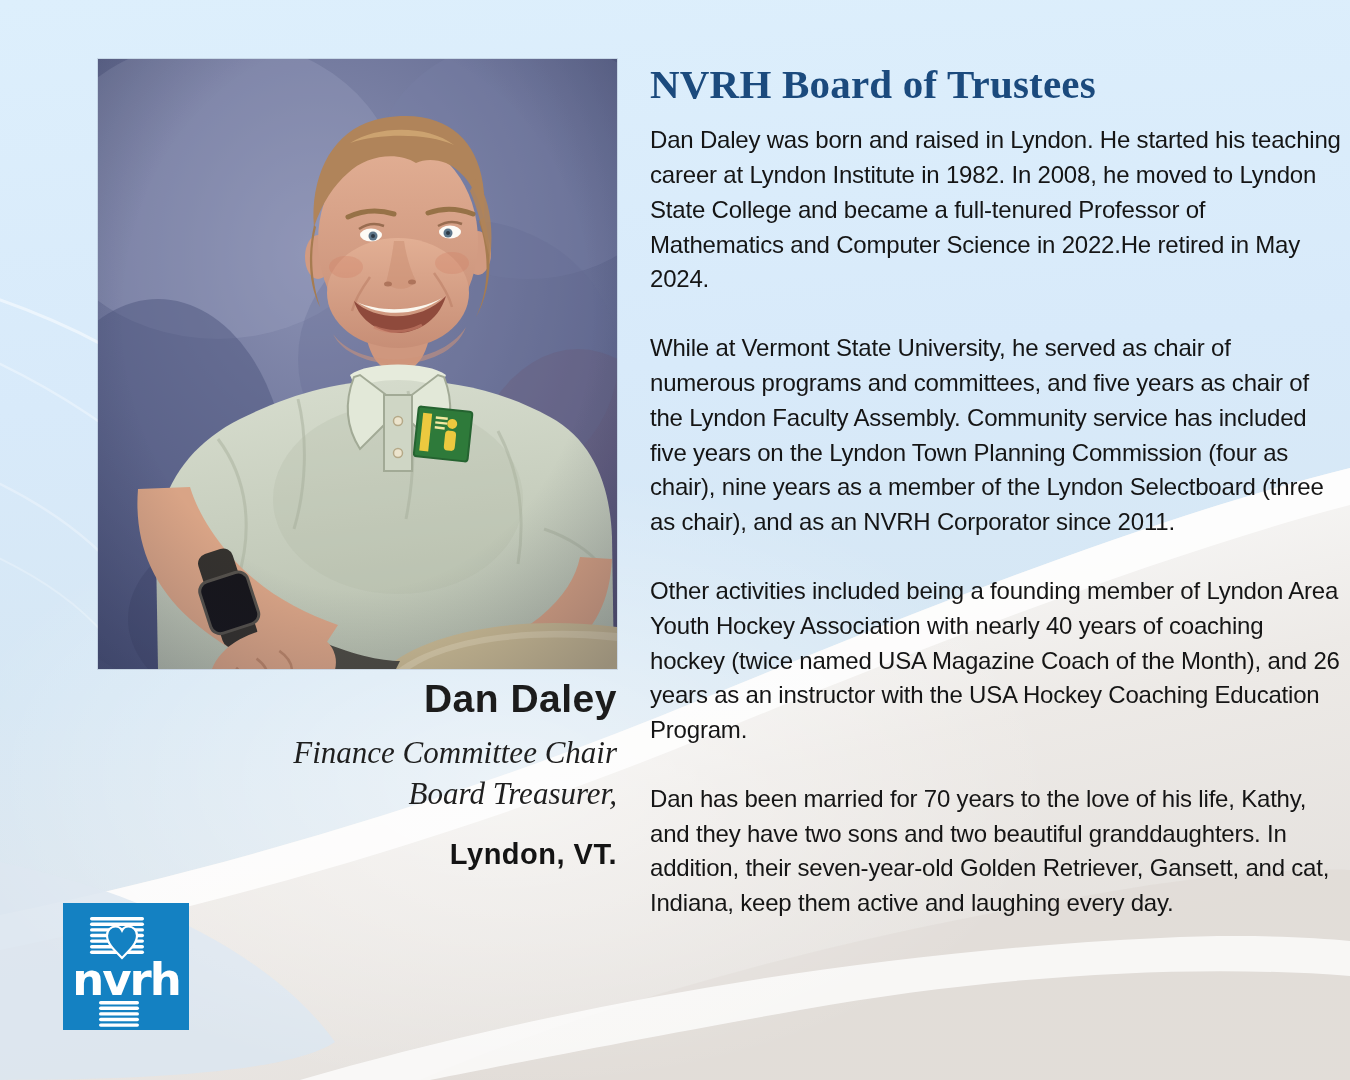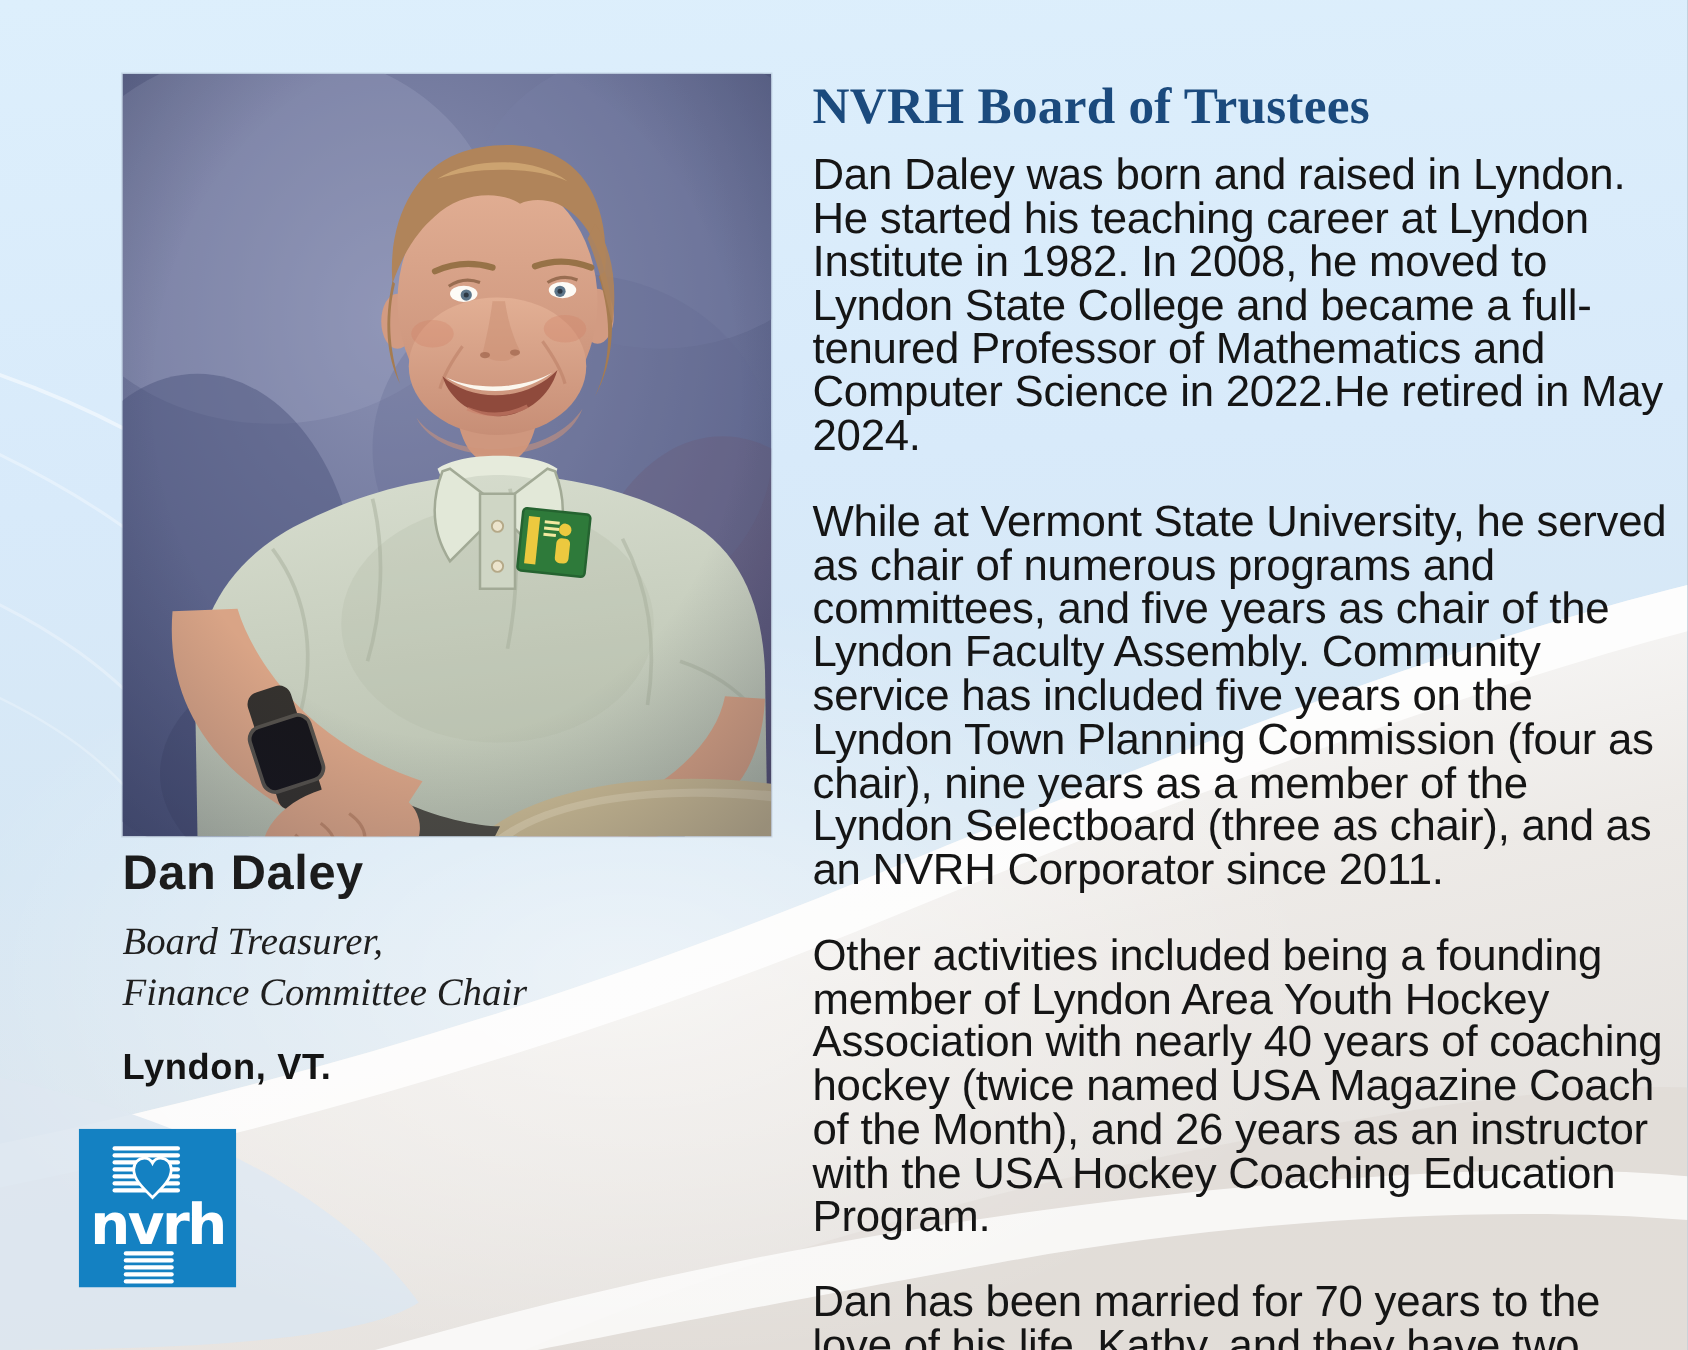--- a/index.html
+++ b/index.html
@@ -10,23 +10,23 @@
   }
   .bg-svg{position:absolute;left:0;top:0;width:1350px;height:1080px;}
   .photo{position:absolute;left:98px;top:59px;width:519px;height:610px;box-shadow:0 0 0 1px rgba(40,50,80,.12);}
   .photo svg{display:block;}
   .right-col{position:absolute;left:650px;top:44px;width:692px;margin-top:17px;}
   .page-title{
     font-family:"Liberation Serif",serif;font-weight:700;font-size:41px;line-height:1.15;
     color:#1b4a7d;margin:0 0 15px 0;letter-spacing:.2px;
   }
   .bio p{
-    font-size:35px;line-height:34.8px;color:#151515;margin:0 0 34px 0;letter-spacing:-.2px;
+    font-size:24px;line-height:34.8px;color:#151515;margin:0 0 34px 0;letter-spacing:-.2px;
   }
-  .caption{position:absolute;left:98px;top:678px;width:519px;text-align:left;color:#1c1c1c;}
+  .caption{position:absolute;left:98px;top:678px;width:519px;text-align:right;color:#1c1c1c;}
   .caption .name{font-size:39px;font-weight:700;letter-spacing:.5px;line-height:1.1;}
   .caption .role{font-family:"Liberation Serif",serif;font-style:italic;font-size:31px;line-height:1.32;margin-top:12px;color:#1f1f1f;}
   .caption .loc{font-size:29px;font-weight:700;margin-top:23px;letter-spacing:.5px;color:#141414;}
   .logo{position:absolute;left:63px;top:903px;width:145px;height:127px;}
 </style>
 </head>
 <body>
 
 <div class="canvas">
 
@@ -195,22 +195,22 @@
         </g>
       </g>
 
       <rect x="0" y="0" width="519" height="610" fill="url(#pVig)"></rect>
     </svg>
   </div>
 
   <div class="caption">
     <div class="name">Dan Daley</div>
     <div class="role">
+      <div>Finance Committee Chair</div>
       <div>Board Treasurer,</div>
-      <div>Finance Committee Chair</div>
     </div>
     <div class="loc">Lyndon, VT.</div>
   </div>
 
   <div class="logo">
     <svg viewBox="0 0 126 127" width="126" height="127">
       <rect x="0" y="0" width="126" height="127" fill="#1481c2"></rect>
 
       <g fill="#ffffff">
         <rect x="27" y="14" width="54" height="3.4" rx="1.7"></rect>

